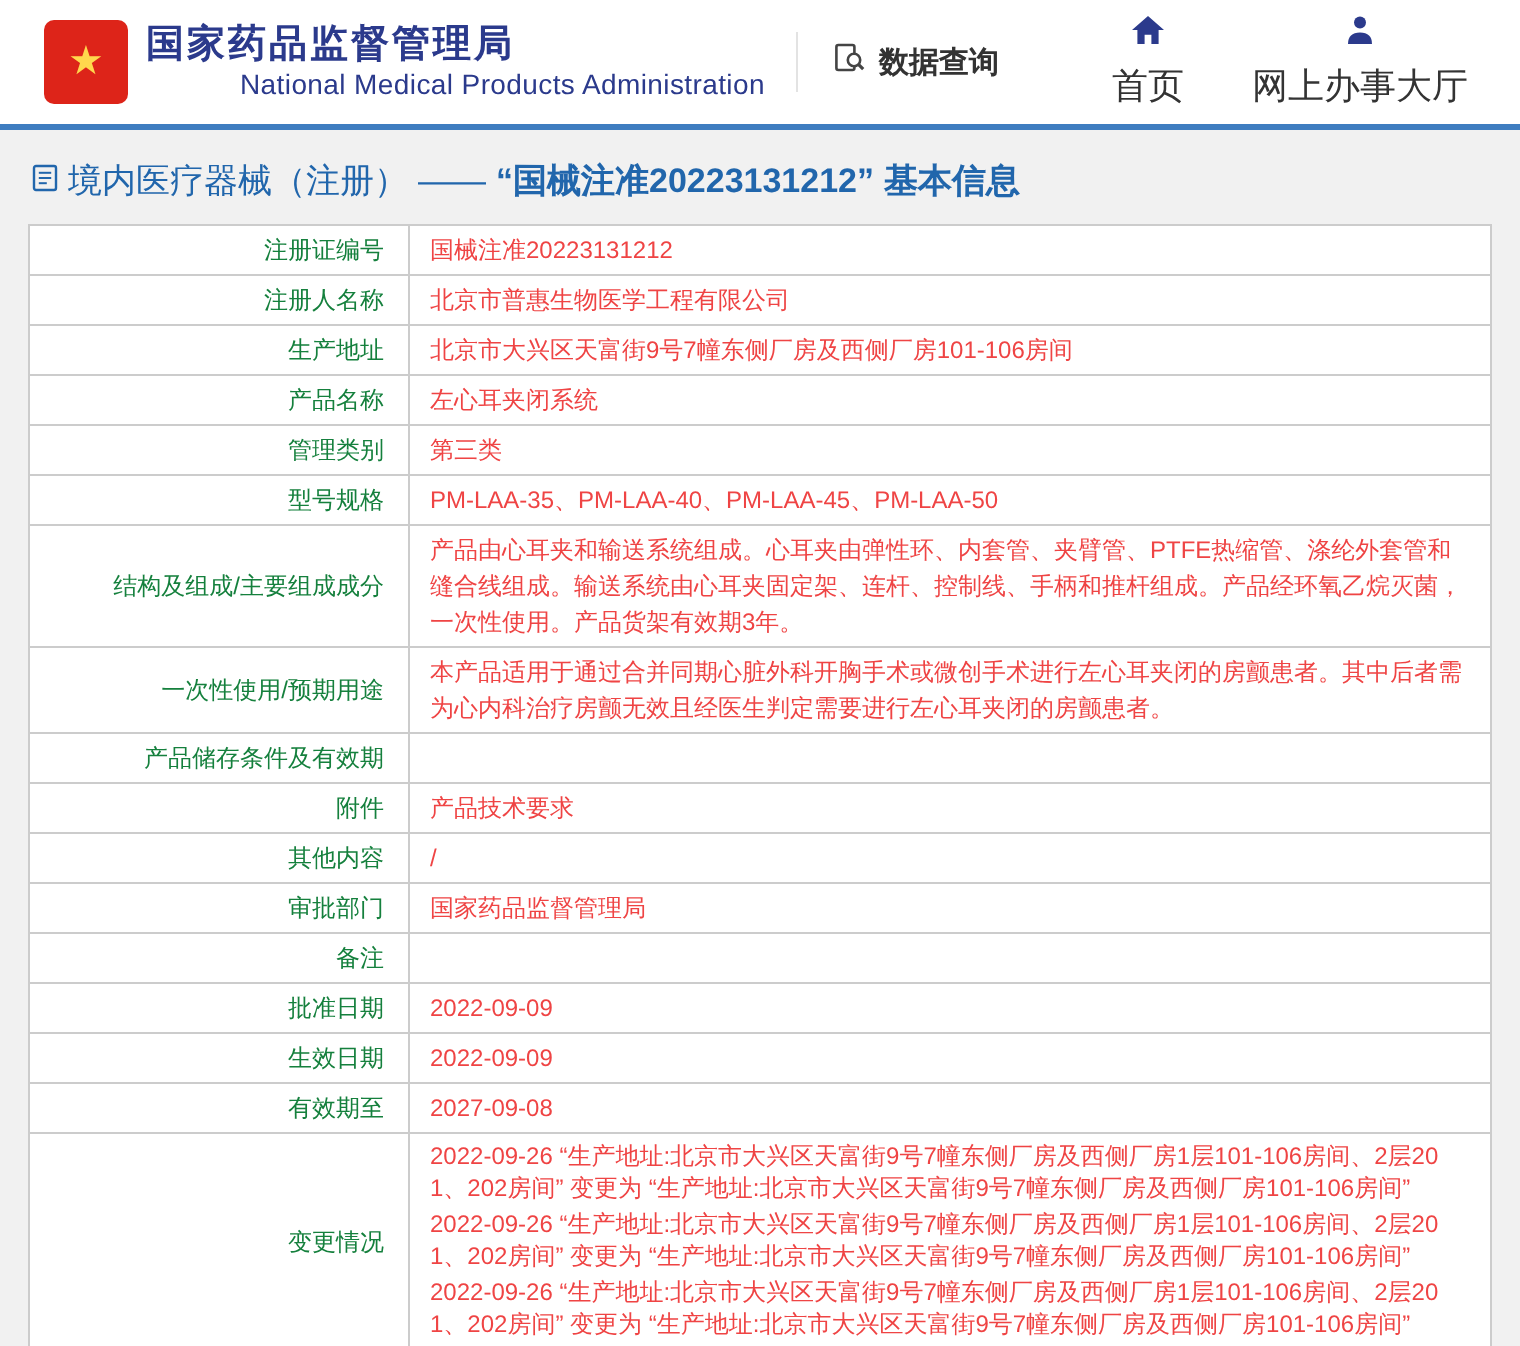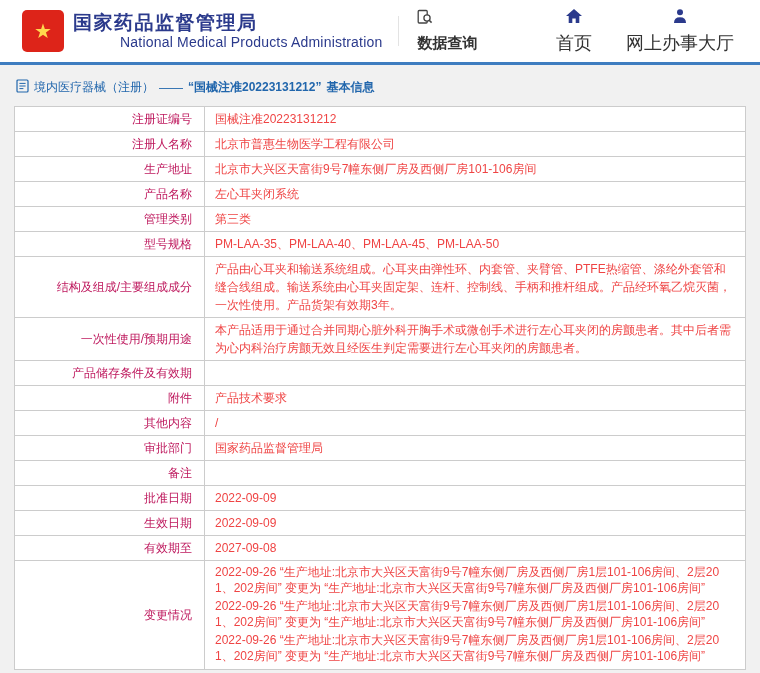--- a/index.html
+++ b/index.html
@@ -30,56 +30,56 @@
     flex:0 0 auto;
   }
   .emblem .star { color:#ffd84d; font-size:20px; line-height:1; }
   .brand-text { display:flex; flex-direction:column; justify-content:center; }
   .brand-cn {
     font-size:19px; font-weight:bold; color:#2b3a8c; letter-spacing:1.5px;
     line-height:1.15;
   }
   .brand-en { font-size:14px; color:#2b3a8c; letter-spacing:0.2px;margin-left:47px; }
   .header-divider { width:1px; height:30px; background:#e3e3e3; margin:0 18px 0 16px; }
-  .section-title { display:flex; gap:6px; font-size:15px; font-weight:bold; color:#333;flex-direction:column; }
+  .section-title { display:flex; align-items:center; gap:6px; font-size:15px; font-weight:bold; color:#333; }
   .top-nav { margin-left:auto; display:flex; gap:34px; }
   .nav-item {
     display:flex; flex-direction:column; align-items:center; gap:3px;
     text-decoration:none; cursor:pointer;
   }
   .nav-item .nav-label { font-size:18px; color:#333; }
 
   .blue-line { height:3px; background:#3e7dc0; }
 
   
   .content { padding:12px 14px 10px 14px; }
   .breadcrumb {
     display:flex; align-items:center; gap:5px;
-    font-size:12px; color:#2166ac;
+    font-size:17px; color:#2166ac;
     margin:2px 0 10px 2px;
     white-space:nowrap;
   }
   .breadcrumb .bc-title { font-weight:bold; }
 
   table.info-table {
     width:100%;
     border-collapse:collapse;
     background:#fff;
     table-layout:fixed;
   }
   table.info-table td {
     border:1px solid #cccccc;
     font-size:12px;
     vertical-align:middle;
   }
   td.label-cell {
     width:190px;
     text-align:right;
     padding:3px 12px 3px 6px;
-    color:#be185d;
+    color:#15803d;
     line-height:1.5;
   }
   td.value-cell {
     padding:3px 10px;
     color:#ef4444;
     line-height:1.5;
     word-break:break-all;
   }
   .change-line { line-height:1.3; margin:1px 0 3px 0; }
   .change-line:last-child { margin-bottom:1px; }

